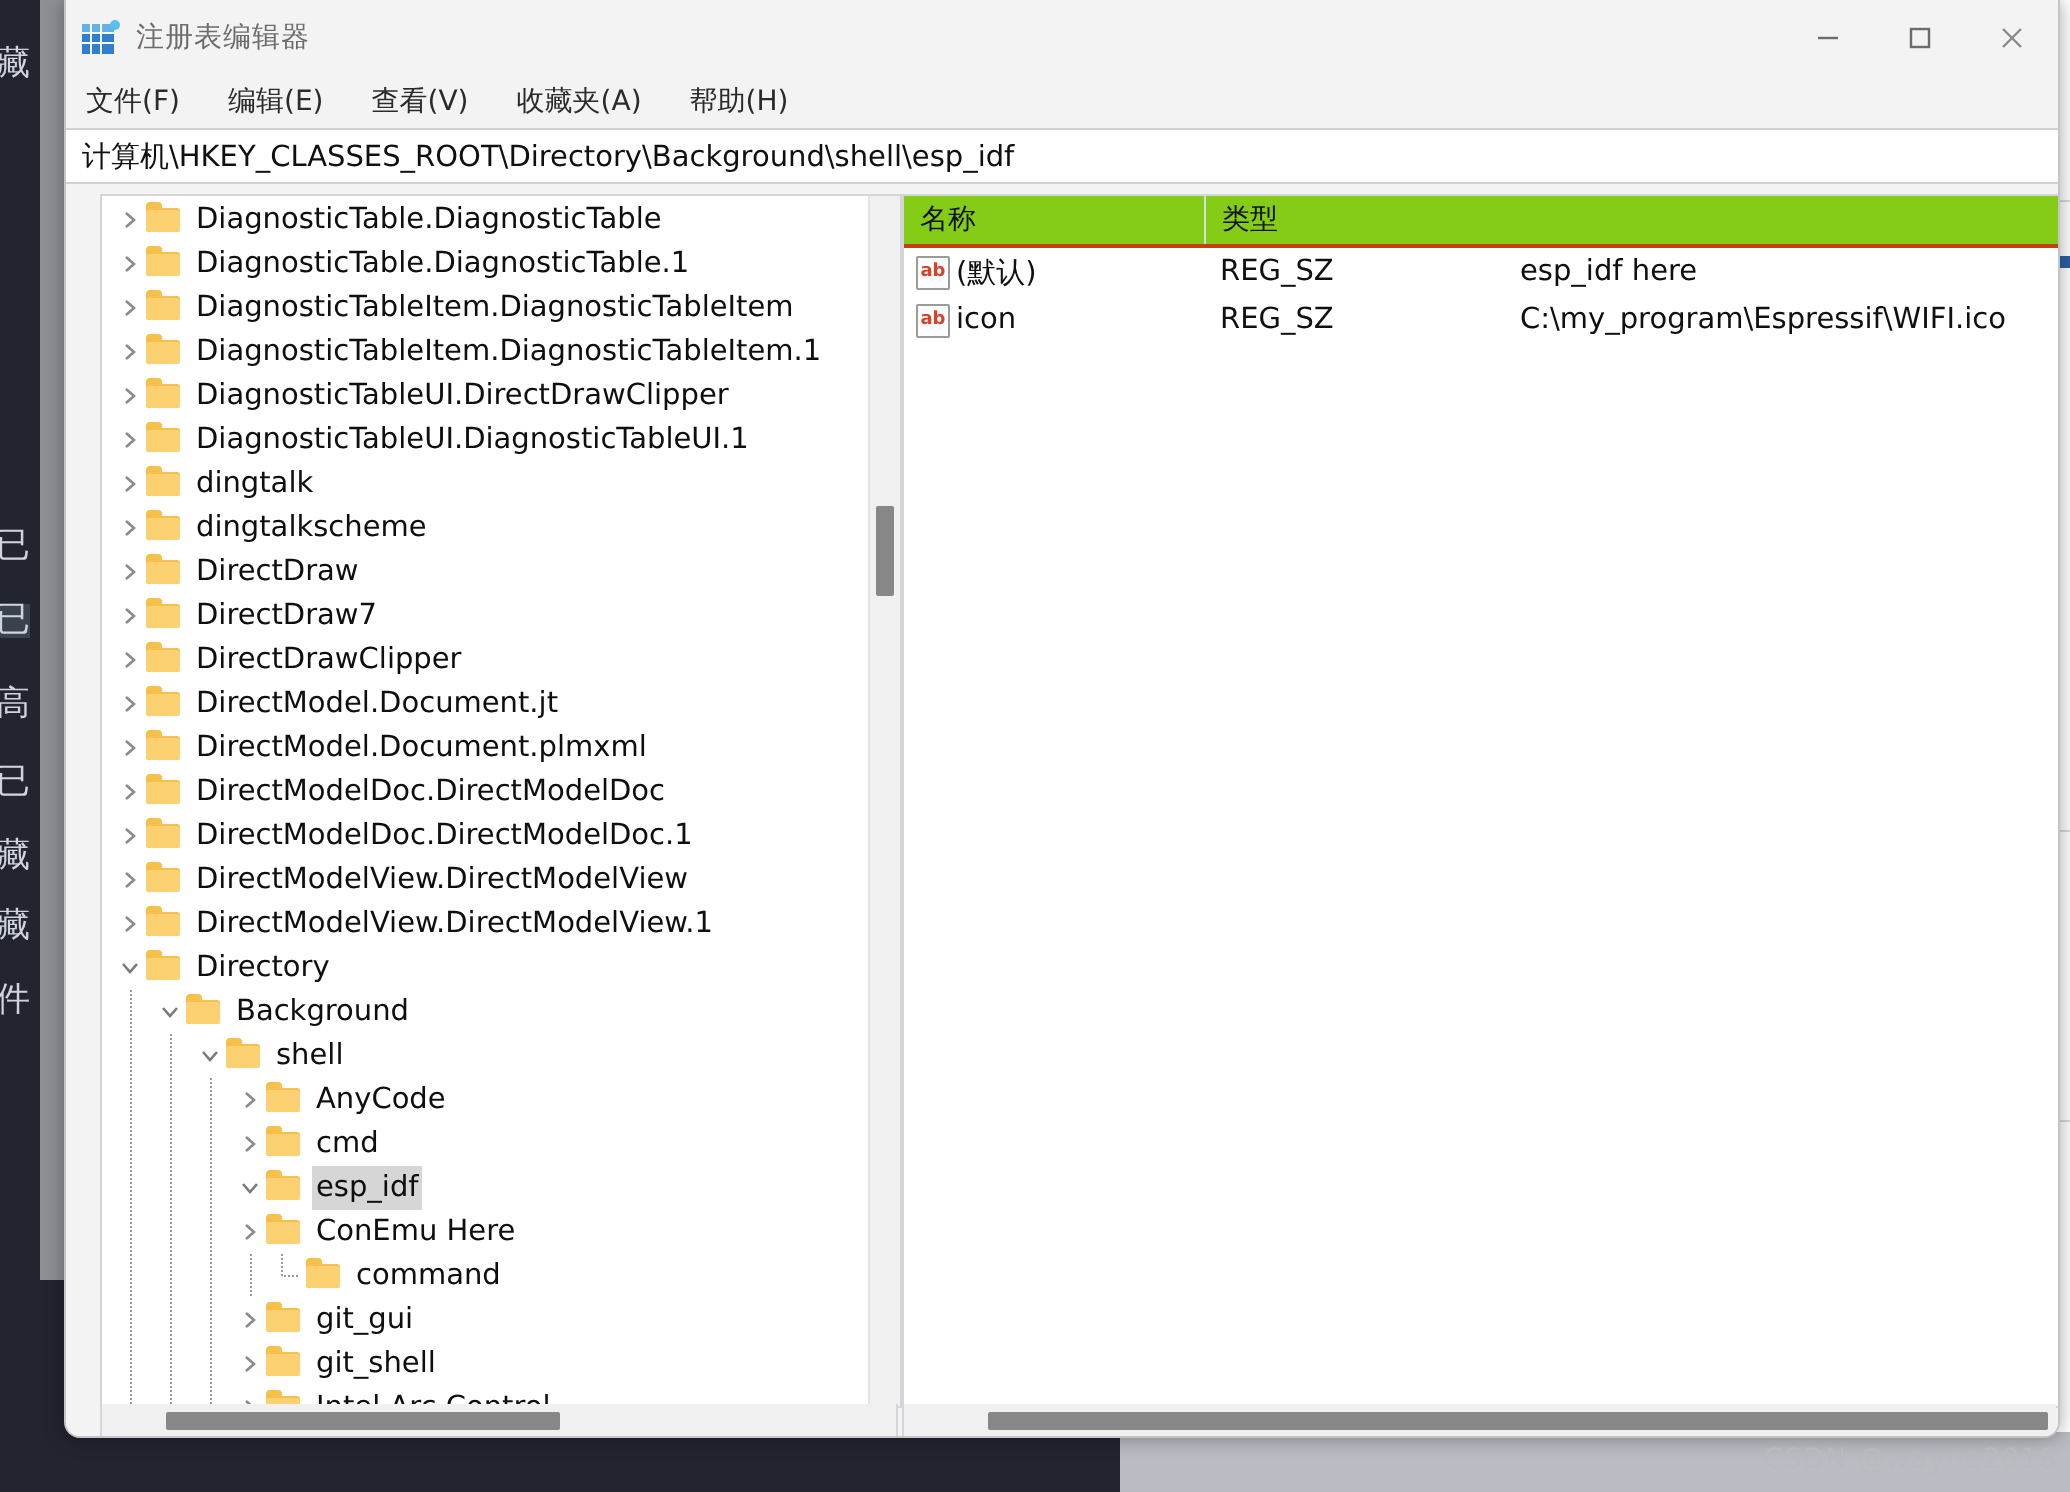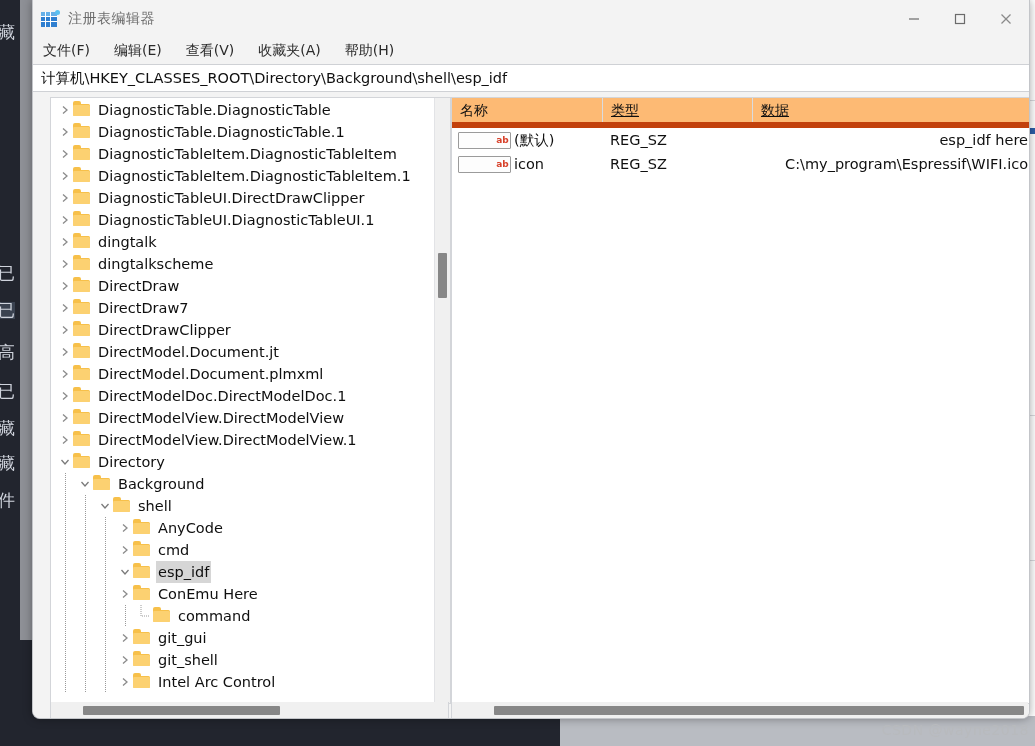--- a/index.html
+++ b/index.html
@@ -126,42 +126,42 @@
     background:#fcd171;border-radius:1.5px;
   }
   .lbl{
     font-size:14.5px;color:#0f0f0f;font-family:"DejaVu Sans",sans-serif;
     line-height:22px;padding:0 2px;
   }
   .row.selected .lbl{background:#d6d6d6;}
 
   
   .colhead{
-    height:24px;display:flex;background:#fdba74;border-bottom:6px solid #c2410c;position:relative;
+    height:24px;display:flex;background:#84cc16;border-bottom:2px solid #c2410c;position:relative;
   }
   .col{
     font-size:14px;color:#101010;font-family:"DejaVu Sans",sans-serif;
     line-height:24px;padding-left:8px;position:relative;box-sizing:border-box;
   }
-  .col+.col{border-left:1px solid #d9dbdf;text-decoration:underline;}
+  .col+.col{border-left:1px solid #d9dbdf;}
   .c-name{width:150px;}
   .c-type{width:150px;}
   .c-data{width:276px;}
   .vrow{height:24px;display:flex;align-items:center;}
   .vcell{
     font-size:14.5px;color:#101010;font-family:"DejaVu Sans",sans-serif;
     box-sizing:border-box;white-space:nowrap;overflow:hidden;
   }
   .v-name{width:150px;display:flex;align-items:center;padding-left:6px;}
   .v-type{width:150px;padding-left:8px;}
-  .v-data{width:276px;padding-left:8px;text-align:right;}
+  .v-data{width:276px;padding-left:8px;}
   .abicon{
     width:15px;height:15px;flex:none;margin-right:3px;position:relative;
     background:#fdfdfd;border:1px solid #9b9b9b;border-radius:1px;
-    display:flex;align-items:center;justify-content:center;padding-left:36px;
+    display:flex;align-items:center;justify-content:center;
   }
   .abicon span{
     font-size:9px;font-weight:bold;color:#d8412a;line-height:9px;
     font-family:"DejaVu Sans",sans-serif;
   }
 
   
   .vscroll{
     position:absolute;right:0;top:0;width:15px;height:100%;background:#f0f0f0;
     border-left:1px solid #e2e3e6;
@@ -428,20 +428,33 @@
             <div class="guides"></div>
             <div style="width: 6px; flex: 0 0 auto;"></div>
             <div class="chev">
               <svg width="10" height="10" viewBox="0 0 10 10">
                 <polyline points="3,1.5 7,5 3,8.5" fill="none" stroke="#8b8b8b" stroke-width="1.3"></polyline>
               </svg>
             </div>
             <div class="folder">
               <i></i>
             </div>
+            <div class="lbl">DirectModelDoc.DirectModelDoc</div>
+          </div>
+          <div class="row">
+            <div class="guides"></div>
+            <div style="width: 6px; flex: 0 0 auto;"></div>
+            <div class="chev">
+              <svg width="10" height="10" viewBox="0 0 10 10">
+                <polyline points="3,1.5 7,5 3,8.5" fill="none" stroke="#8b8b8b" stroke-width="1.3"></polyline>
+              </svg>
+            </div>
+            <div class="folder">
+              <i></i>
+            </div>
             <div class="lbl">DirectModelDoc.DirectModelDoc.1</div>
           </div>
           <div class="row">
             <div class="guides"></div>
             <div style="width: 6px; flex: 0 0 auto;"></div>
             <div class="chev">
               <svg width="10" height="10" viewBox="0 0 10 10">
                 <polyline points="3,1.5 7,5 3,8.5" fill="none" stroke="#8b8b8b" stroke-width="1.3"></polyline>
               </svg>
             </div>
@@ -647,21 +660,20 @@
         </div>
       <div class="vscroll">
         <div class="vthumb" style="top:155px;height:45px;"></div>
       </div>
     </div>
 
     <div class="pane val-pane">
       <div class="colhead" id="colhead">
           <div class="col c-name">名称</div>
           <div class="col c-type">类型</div>
-          <div class="col c-data">数据</div>
         </div>
       <div id="vrows">
           <div class="vrow">
             <div class="vcell v-name">
               <div class="abicon">
                 <span>ab</span>
               </div>
               <span>(默认)</span>
             </div>
             <div class="vcell v-type">REG_SZ</div>

